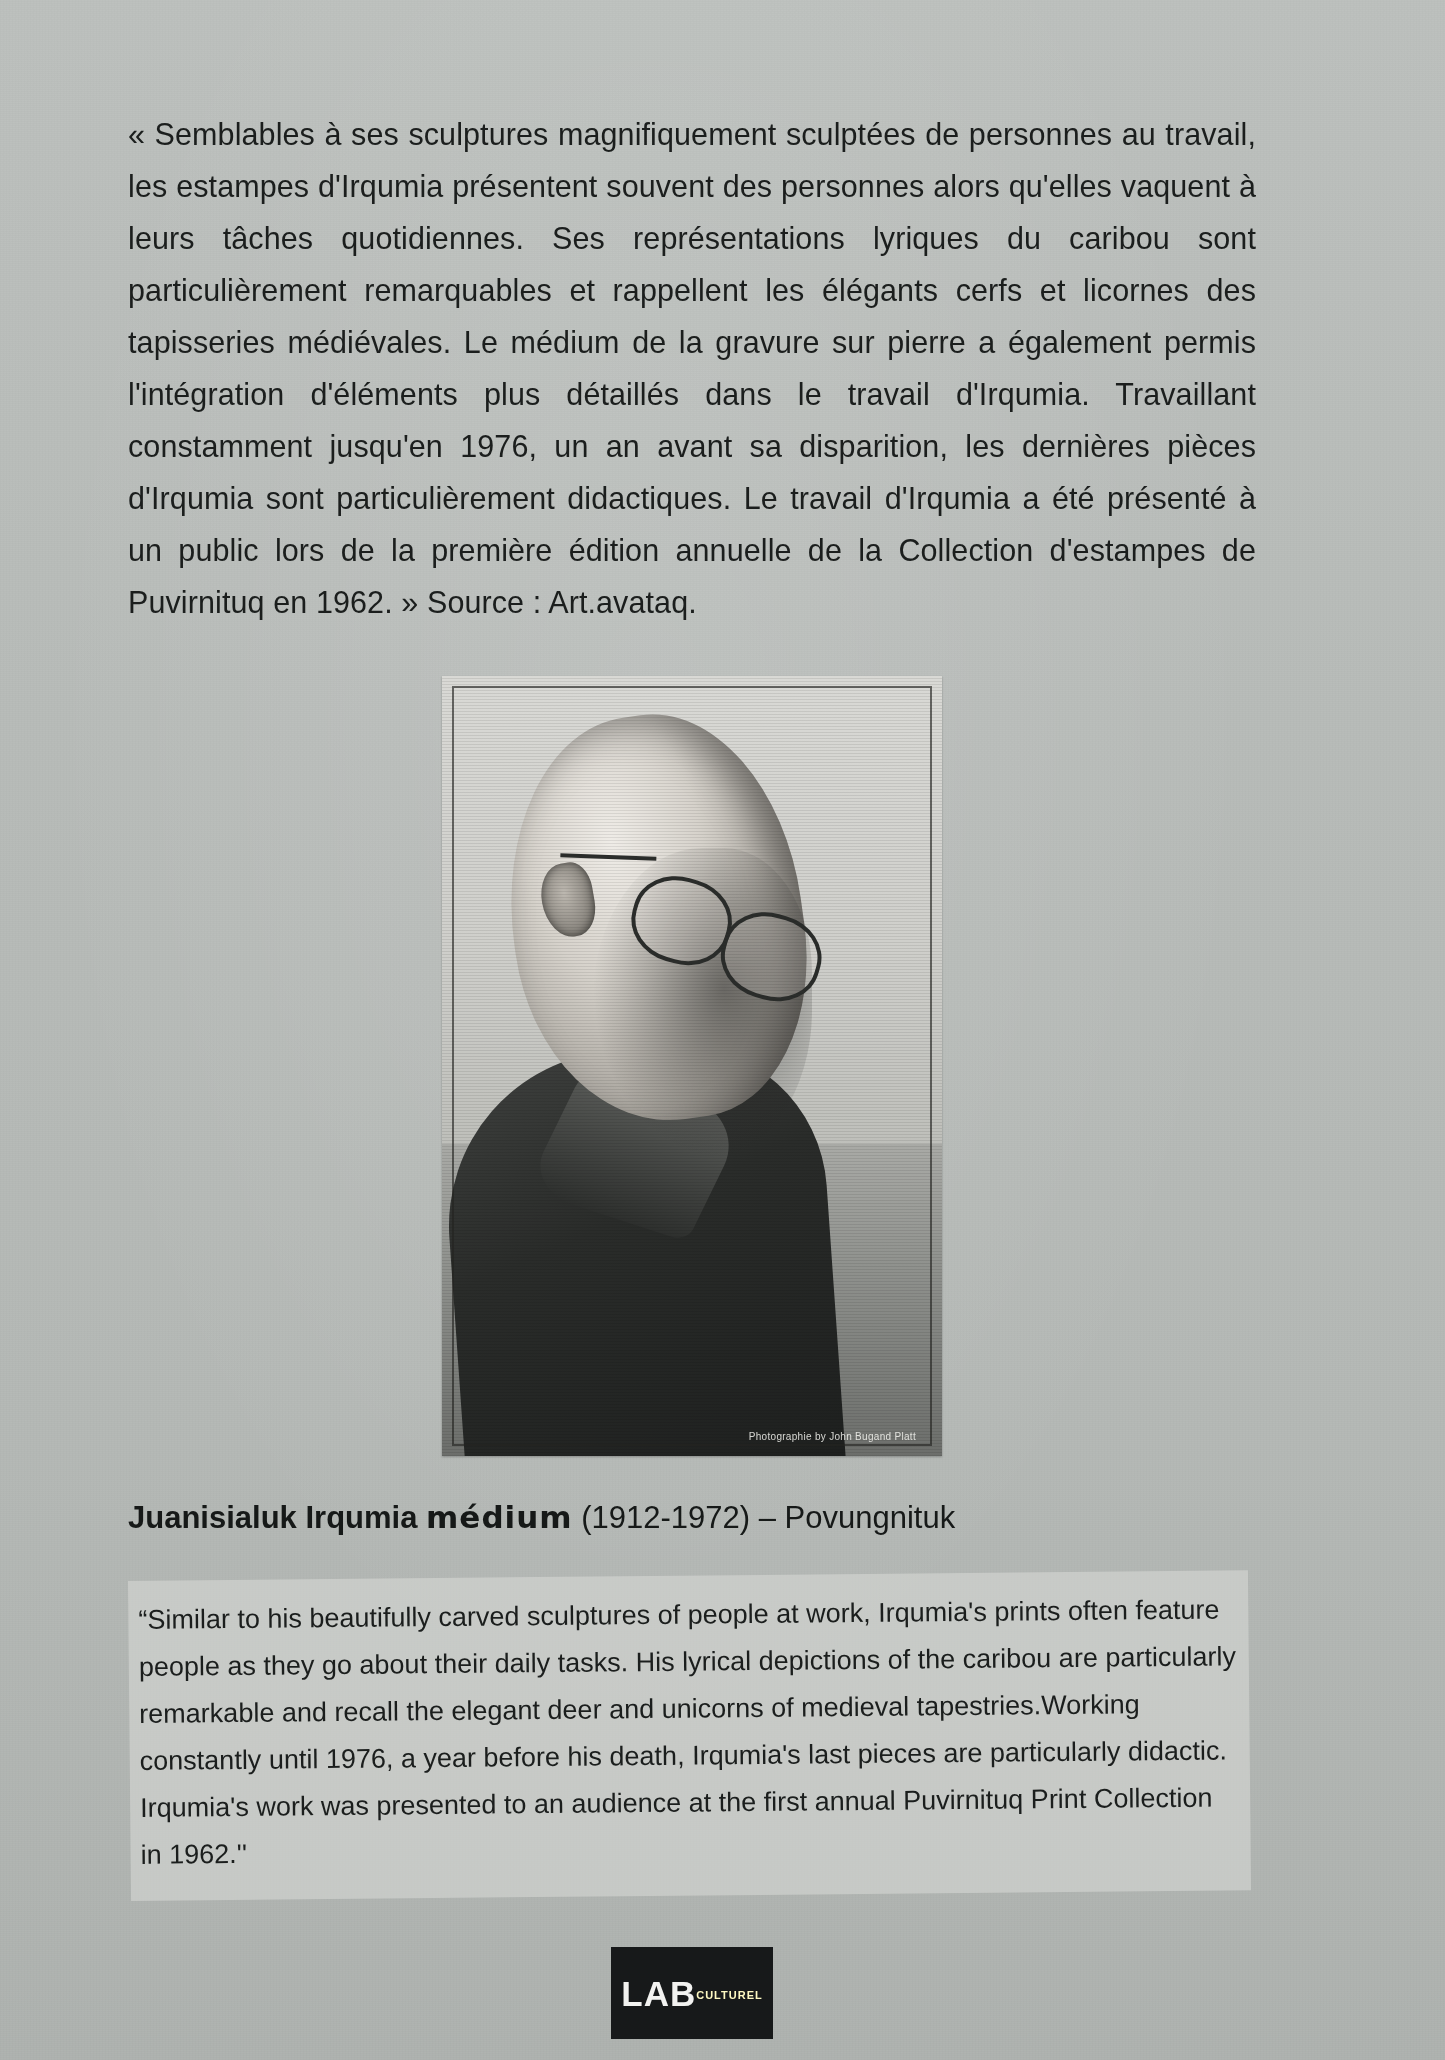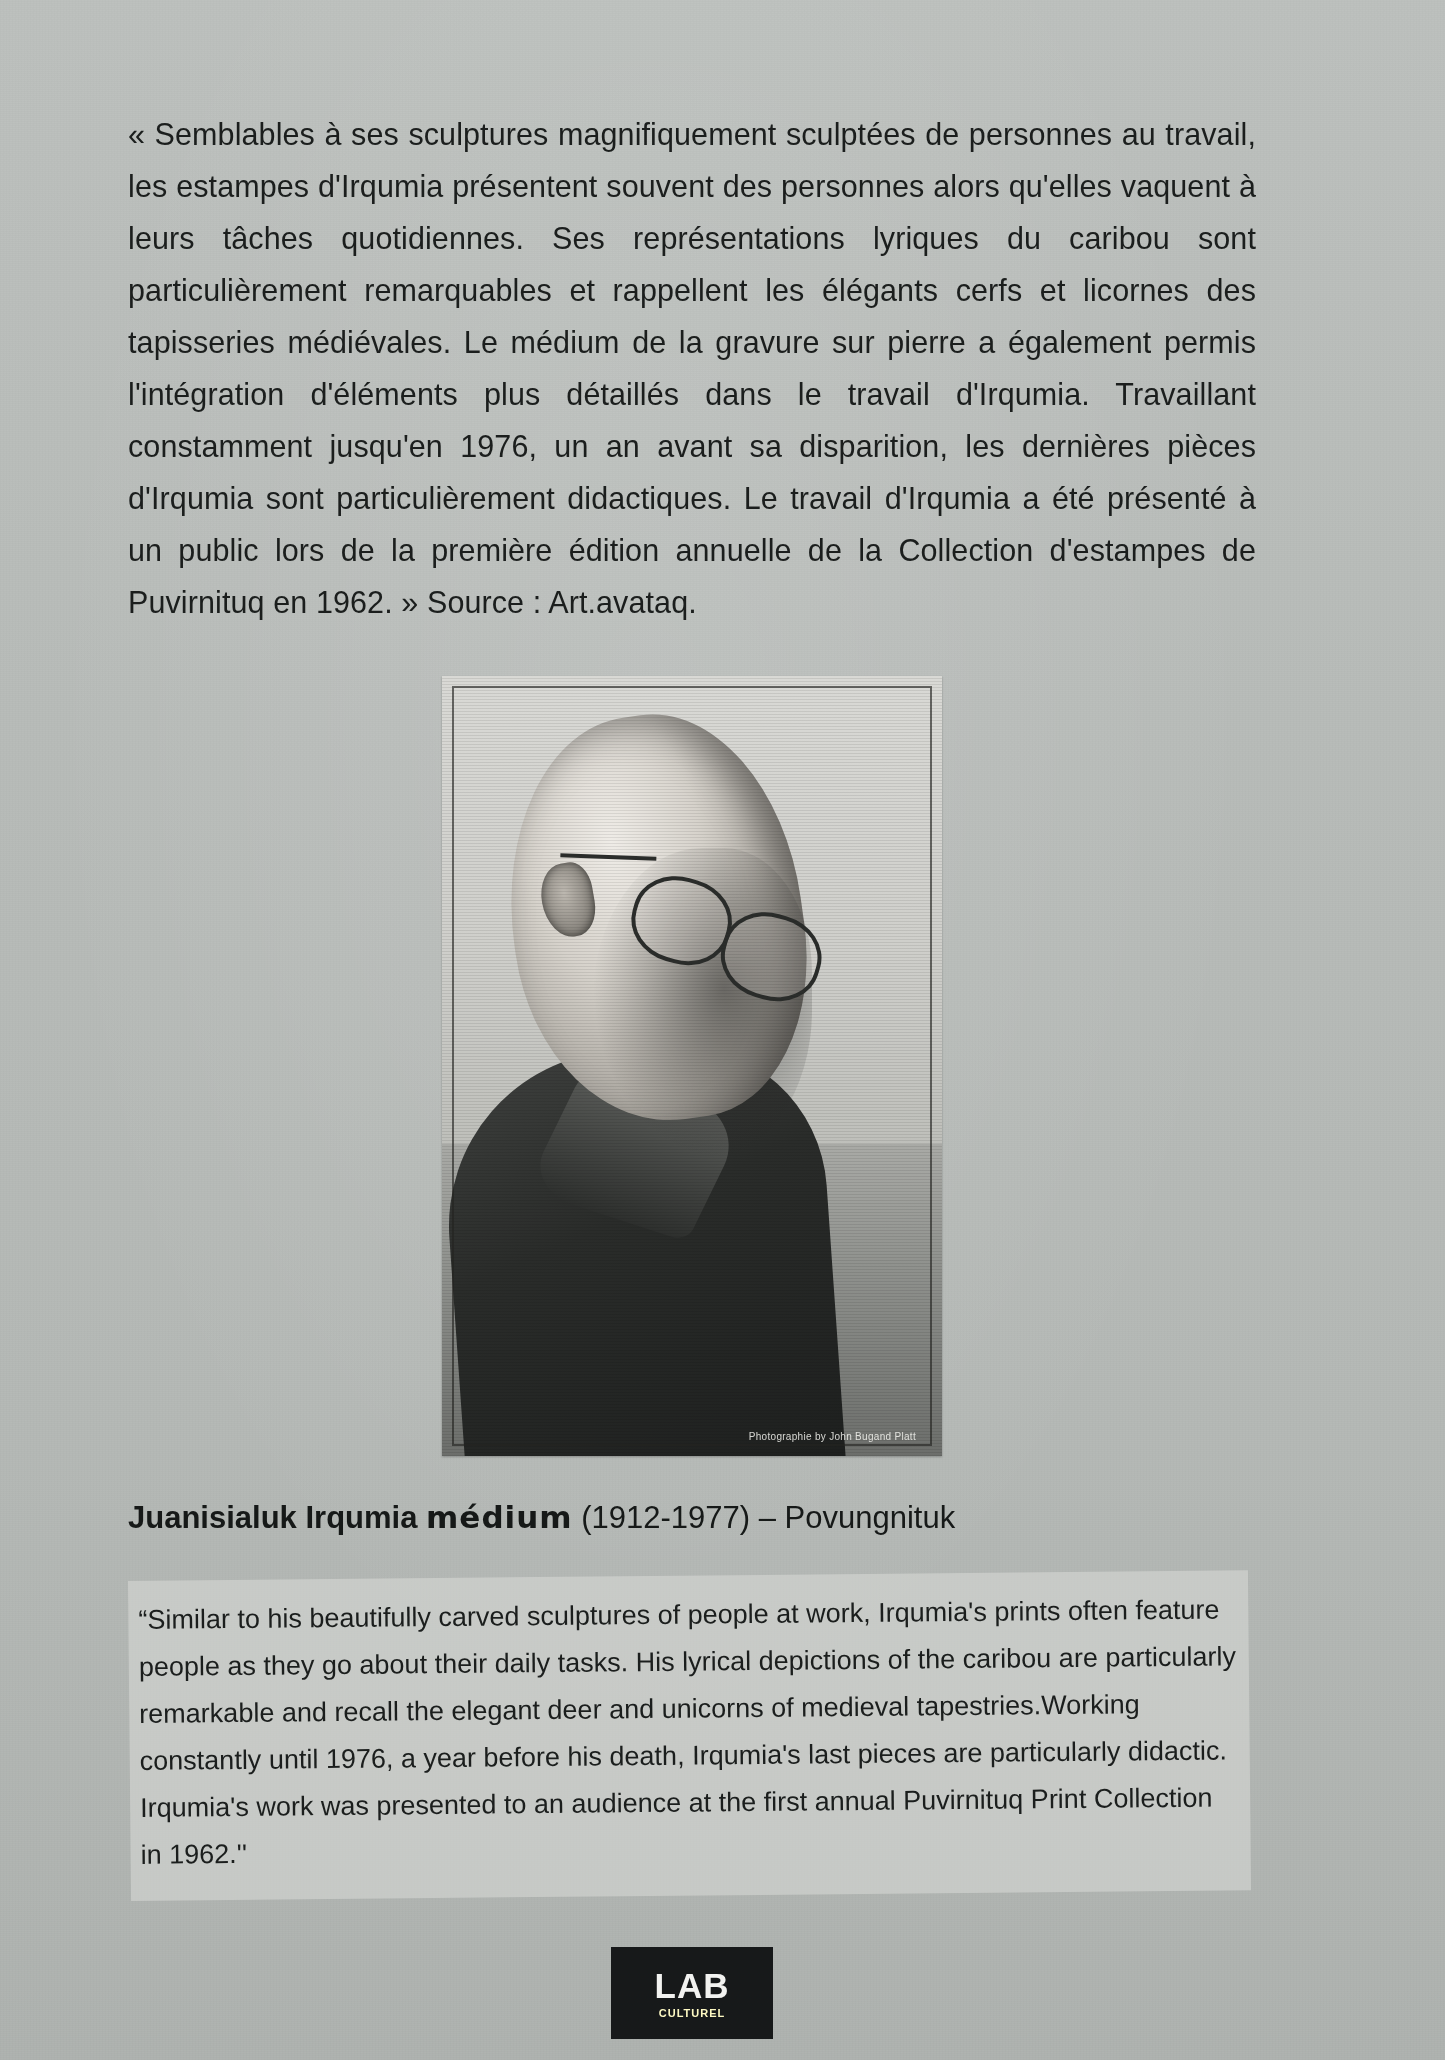--- a/index.html
+++ b/index.html
@@ -222,21 +222,20 @@
   .logo-wrap {
     margin-top: 46px;
     display: flex;
     justify-content: center;
   }
   .logo {
     width: 162px;
     height: 92px;
     background: #17191a;
     display: flex;
-    flex-direction: column;
     align-items: center;
     justify-content: center;
     line-height: 1;
   }
   .logo .lab {
     color: #f2f2f0;
     font-size: 35px;
     font-weight: 700;
     letter-spacing: 1px;
   }
@@ -275,21 +274,21 @@
       </div>
       <div class="halftone"></div>
       <div class="frame-line"></div>
       <div class="credit">Photographie by John Bugand Platt</div>
     </div>
   </div>
 
   <div class="caption">
     <span class="name">Juanisialuk Irqumia</span>
     <span class="syllabics">médium</span>
-    <span class="rest">(1912-1977) – Povungnituk</span>
+    <span class="rest">(1912-1972) – Povungnituk</span>
   </div>
 
   <div class="quote-en">“Similar to his beautifully carved sculptures of people at work, Irqumia's prints often feature people as they go about their daily tasks. His lyrical depictions of the caribou are particularly remarkable and recall the elegant deer and unicorns of medieval tapestries.Working constantly until 1976, a year before his death, Irqumia's last pieces are particularly didactic. Irqumia's work was presented to an audience at the first annual Puvirnituq Print Collection in 1962.''</div>
 
   <div class="logo-wrap">
     <div class="logo">
       <div class="lab">LAB</div>
       <div class="sub">CULTUREL</div>
     </div>
   </div>

